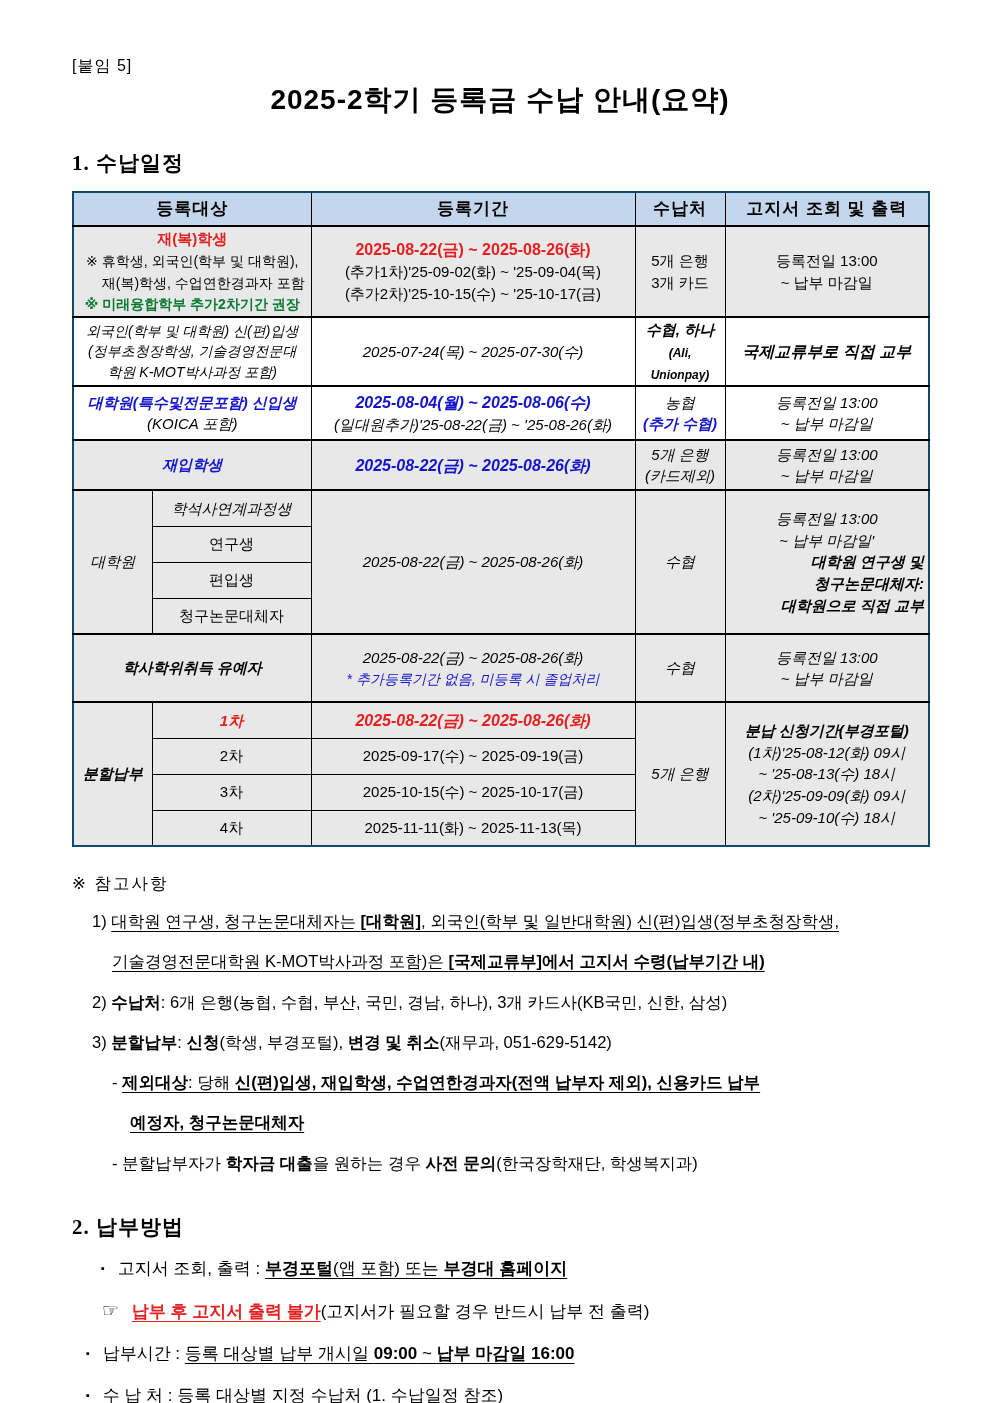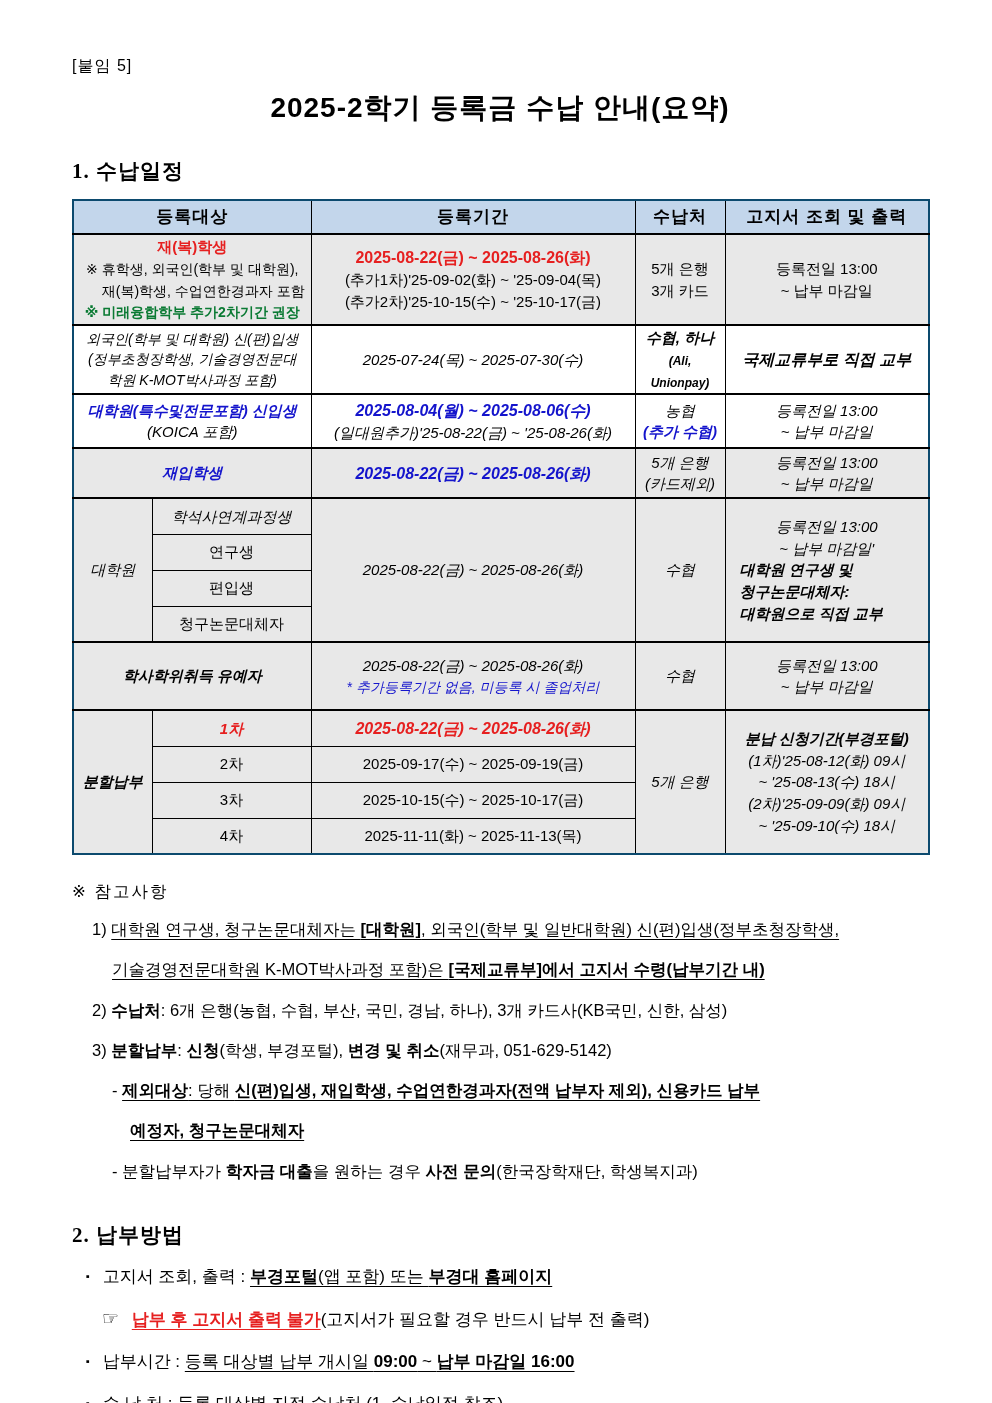--- a/index.html
+++ b/index.html
@@ -6,21 +6,21 @@
   body{
     width:992px;height:1403px;
     font-family:"Liberation Sans","DejaVu Sans",sans-serif;
     color:#000;position:relative;overflow:hidden;
   }
   .content{padding:56px 64px 0 72px;}
 
   .attach{font-size:16px;letter-spacing:1px;}
   .title{
     text-align:center;font-size:28px;font-weight:800;
-    letter-spacing:1px;margin-top:12px;
+    letter-spacing:1px;margin-top:4px;
   }
   .sec-heading{
     font-family:"Liberation Serif","DejaVu Serif",serif;
     font-size:21px;font-weight:bold;margin-top:30px;letter-spacing:1px;
   }
 
   
   table.sched{
     border-collapse:collapse;table-layout:fixed;
     width:856px;margin-top:14px;
@@ -40,21 +40,21 @@
   td.shade{background:var(--shade-bg,#e8e8e8);}
   .left{text-align:left;}
   .b{font-weight:bold;}
   .red{color:var(--accent-red,#e62020);}
   .green{color:var(--accent-green,#0a7a33);}
   .blue{color:var(--accent-blue,#1414cc);}
   .fs14{font-size:14px;}
   .fs16{font-size:16px;}
   .indent1{padding-left:22px;}
   .cell-pad{padding-left:8px;padding-right:4px;}
-  .bill-left{text-align:left;padding-left:10px;}
+  .bill-left{text-align:right;padding-left:10px;}
 
   
   .notes{margin-top:26px;font-size:16.5px;}
   .note-heading{letter-spacing:2px;}
   .nline{margin-top:13px;line-height:1.65;}
   .ind1{margin-left:20px;}
   .ind2{margin-left:40px;}
   .ind3{margin-left:58px;}
   .u{text-decoration:underline;text-underline-offset:4px;}
 
@@ -298,21 +298,21 @@
     </div>
     <div class="nline ind2">
       <span>-</span>
       <span>분할납부자가 </span><span class="b">학자금 대출</span><span>을 원하는 경우 </span><span class="b">사전 문의</span><span>(한국장학재단, 학생복지과)</span>
     </div>
   </div>
 
   <div class="sec2">
     <div class="sec-heading" style="margin-top:0">2. 납부방법</div>
 
-    <div class="pline" style="margin-left:14px">
+    <div class="pline" style="margin-left:29px">
       <span class="bullet">▪</span>
       <span>고지서 조회, 출력 : </span><span class="u b">부경포털</span><span class="u">(앱 포함)</span><span class="u"> 또는 </span><span class="u b">부경대 홈페이지</span>
     </div>
 
     <div class="pline" style="margin-left:30px">
       <span class="arrow">☞</span>
       <span class="u b redline">납부 후 고지서 출력 불가</span><span>(고지서가 필요할 경우 반드시 납부 전 출력)</span>
     </div>
 
     <div class="pline" style="margin-left:14px">

